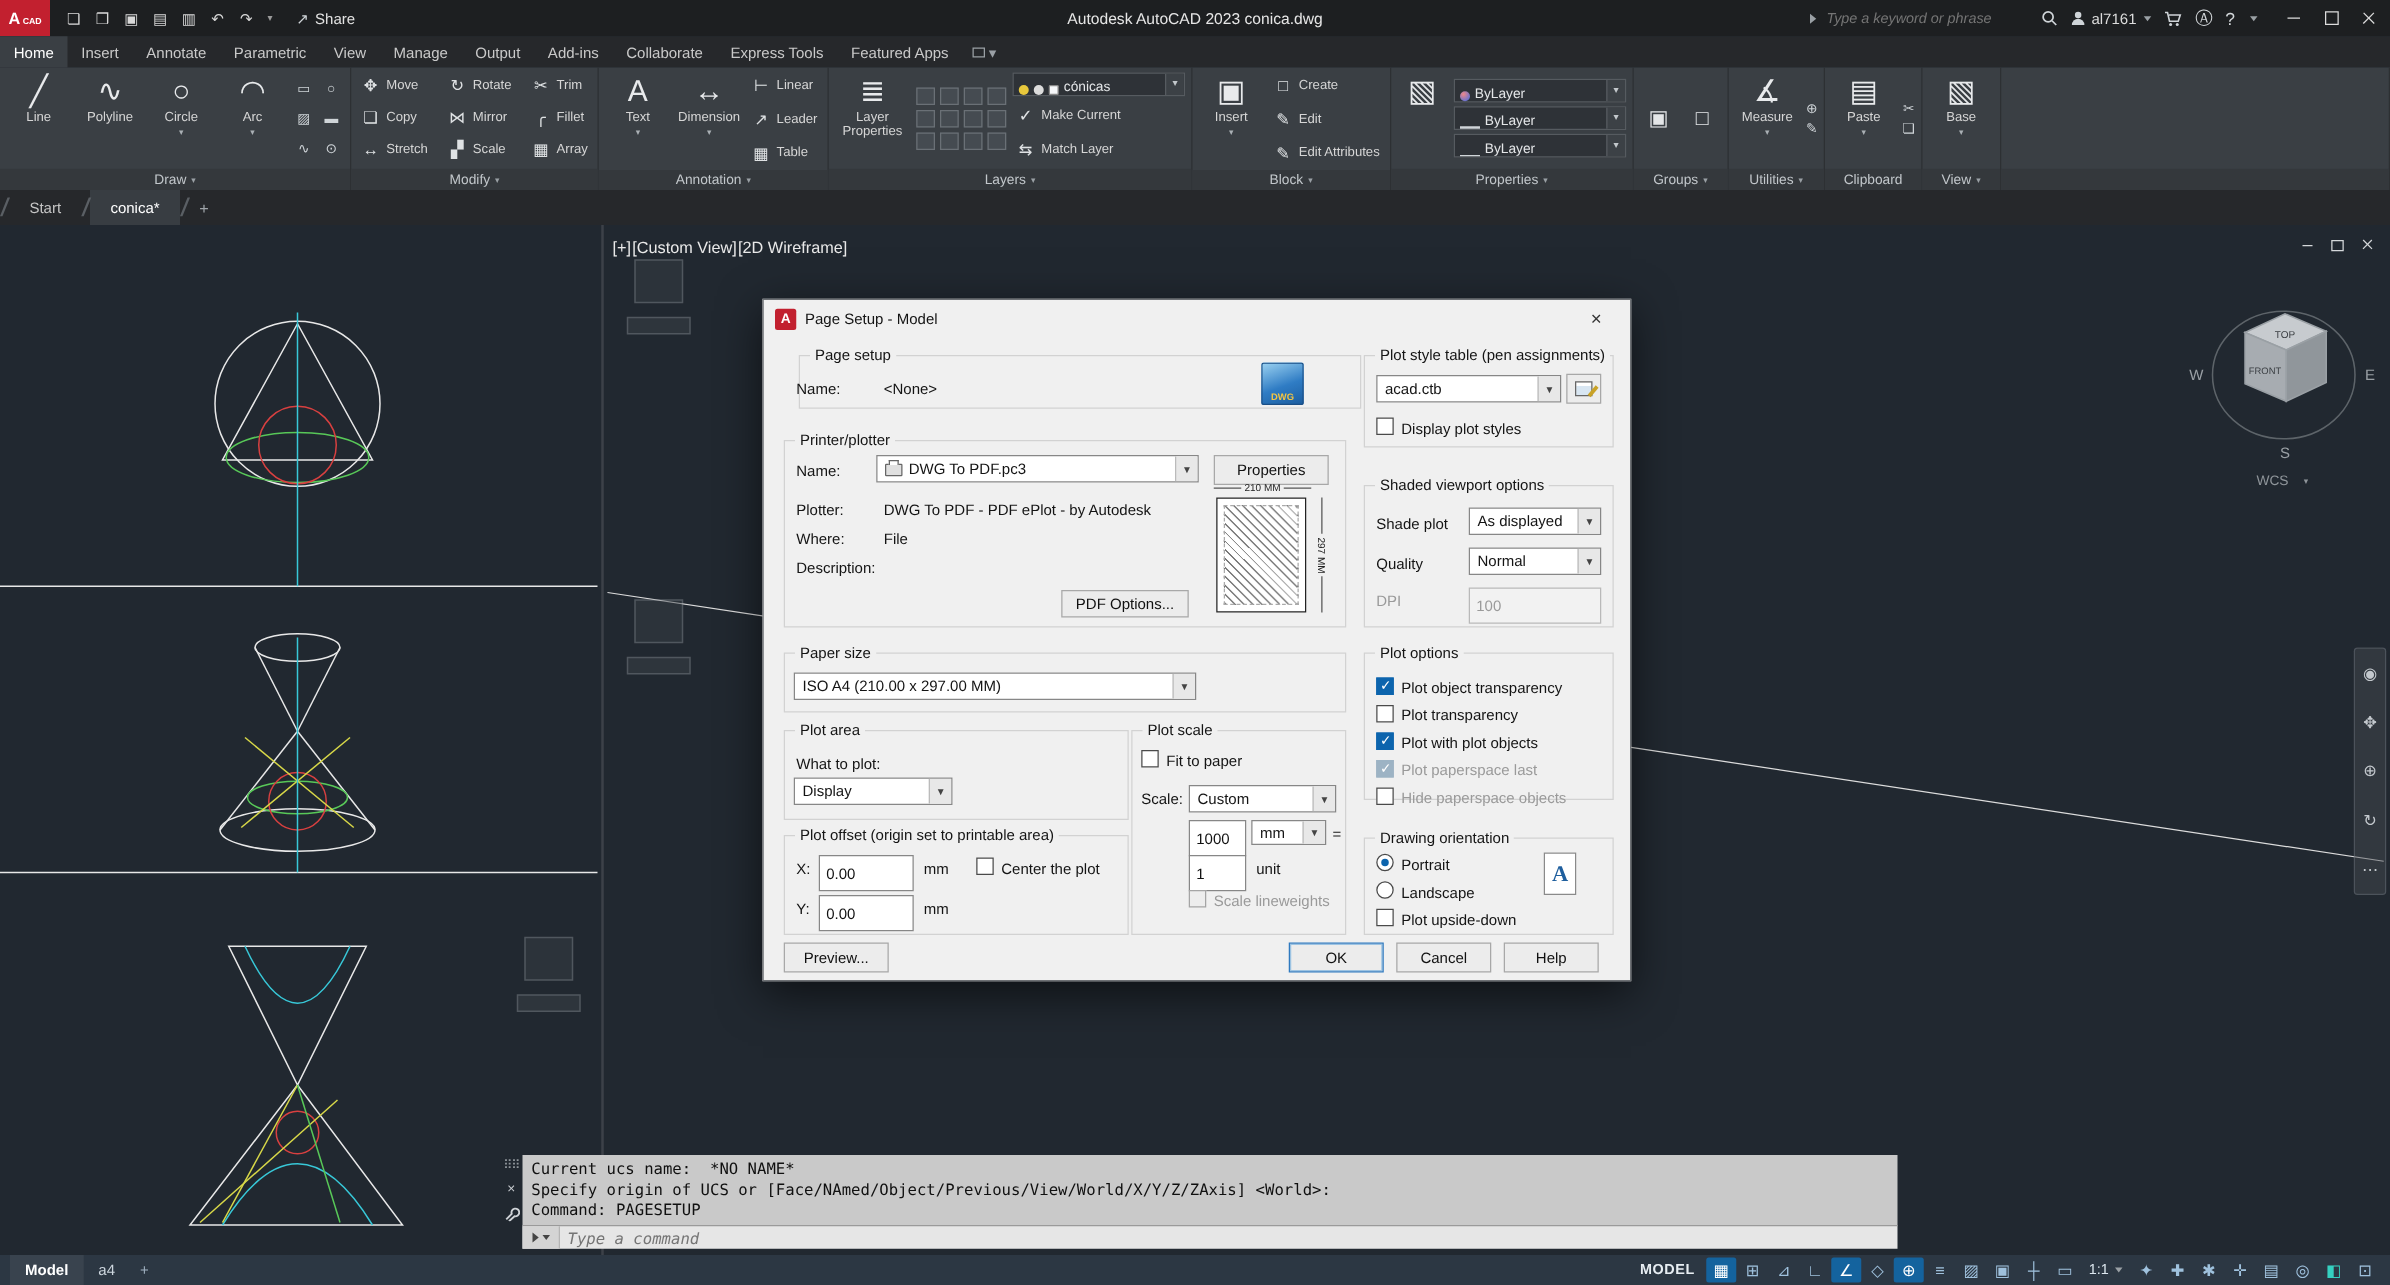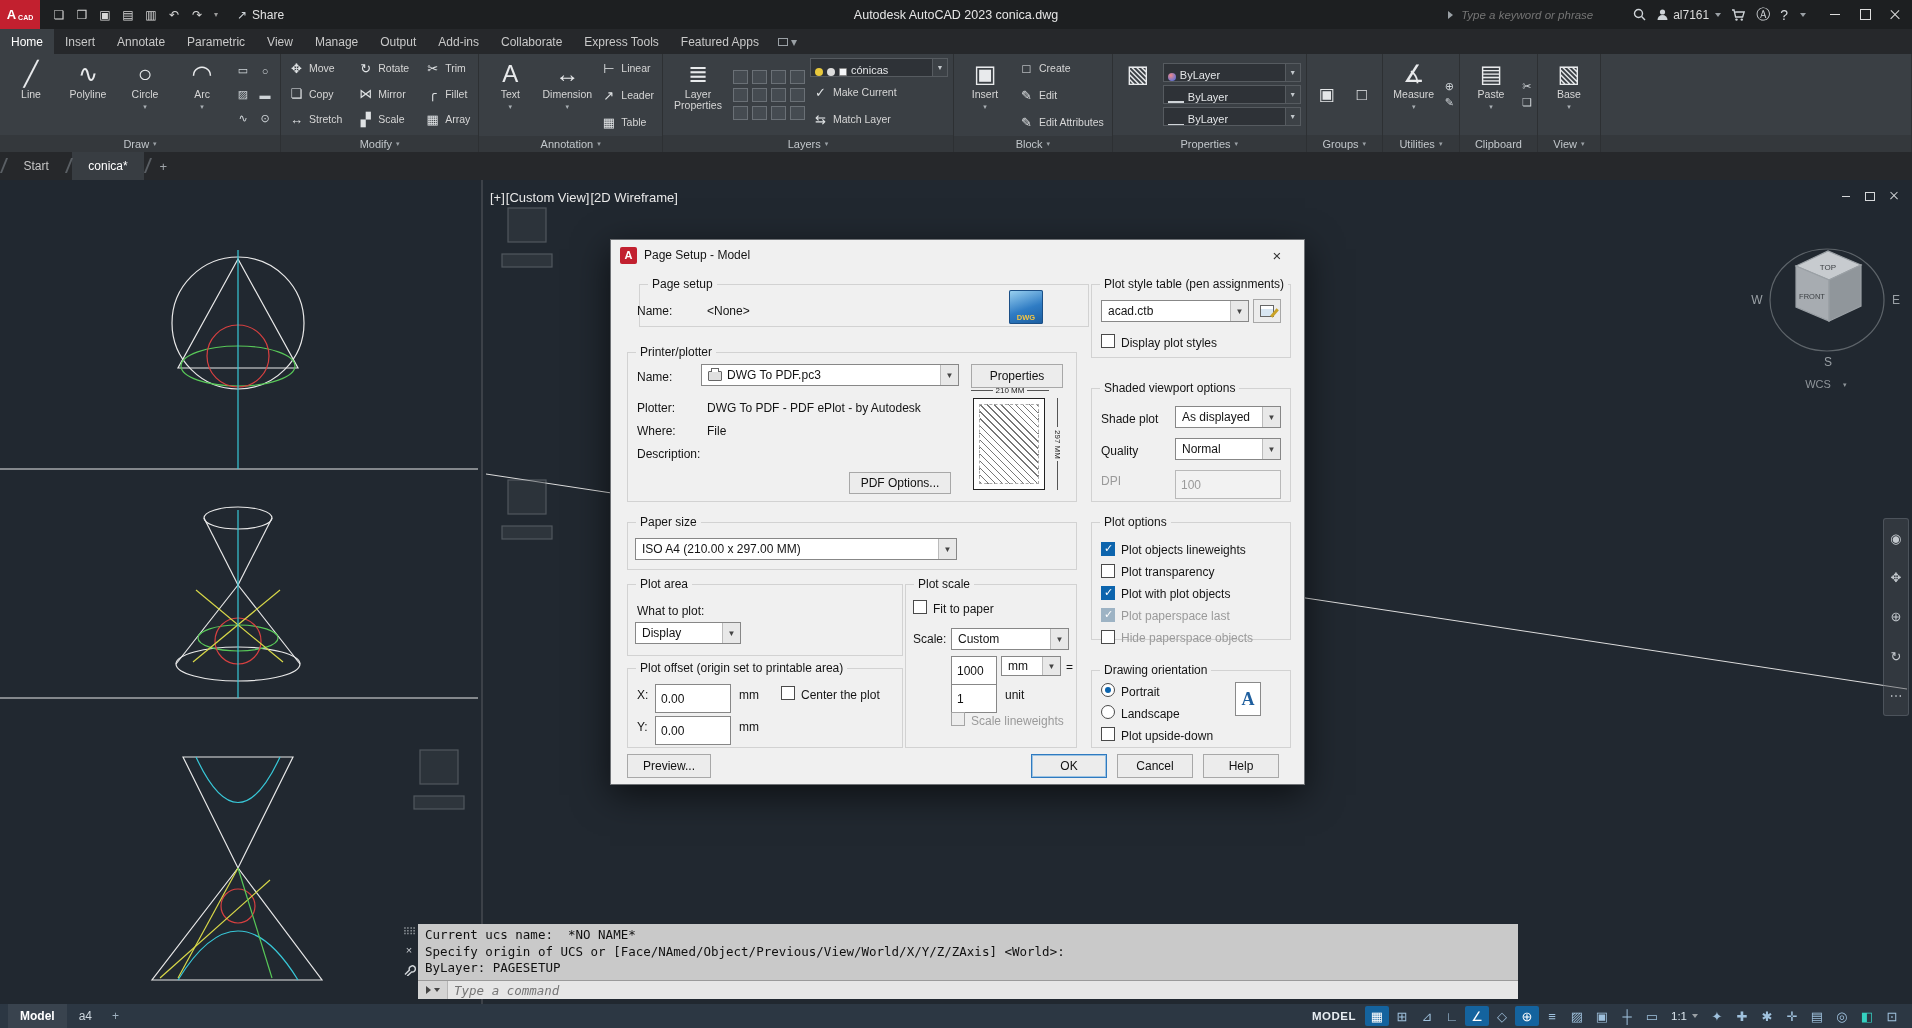--- a/index.html
+++ b/index.html
@@ -619,21 +619,21 @@
     <div class="cmd-dock">
       <span class="cmd-grip">⠿⠿</span>
       <span>×</span>
       <svg width="13" height="13" viewBox="0 0 13 13">
         <path d="M2 11.5 L6.4 7.1 A3.1 3.1 0 1 1 8.6 9 L4.2 13" stroke="#cfd3d7" stroke-width="1.5" fill="none"></path>
       </svg>
     </div>
     <div class="cmd-main">
       <div class="cmd-history"><span>Current ucs name:  *NO NAME*</span>
 <span>Specify origin of UCS or [Face/NAmed/Object/Previous/View/World/X/Y/Z/ZAxis] &lt;World&gt;:</span>
-<span>ByLayer: PAGESETUP</span></div>
+<span>Command: PAGESETUP</span></div>
       <div class="cmd-input-row">
         <span class="cmd-input-icon">
             <span class="ci-tri"></span>
             <span class="ci-dn"></span>
           </span>
         <input class="cmd-input" placeholder="Type a command" style="">
       </div>
     </div>
   </div>
 </div>
@@ -688,21 +688,21 @@
   </div>
   <div class="combo" style="left:24px;top:298px;width:322px">
     <span>ISO A4 (210.00 x 297.00 MM)</span>
     <span class="arr"></span>
   </div>
 
   <div class="grp" style="left:16px;top:344px;width:276px;height:72px">
     <span class="legend">Plot area</span>
   </div>
   <span class="dlbl" style="left:26px;top:364px">What to plot:</span>
-  <div class="combo" style="left:24px;top:382px;width:106px">
+  <div class="combo" style="left:24px;top:382px;width:127px">
     <span>Display</span>
     <span class="arr"></span>
   </div>
 
   <div class="grp" style="left:16px;top:428px;width:276px;height:80px">
     <span class="legend">Plot offset (origin set to printable area)</span>
   </div>
   <span class="dlbl" style="left:26px;top:448px">X:</span>
   <input class="dinput" style="left: 44px; top: 444px; width: 76px;" value="0.00">
   <span class="dlbl" style="left:128px;top:448px">mm</span>
@@ -759,21 +759,21 @@
     <span>Normal</span>
     <span class="arr"></span>
   </div>
   <span class="dlbl gray" style="left:490px;top:234px">DPI</span>
   <input class="dinput disabled" style="left: 564px; top: 230px; width: 106px;" value="100">
 
   <div class="grp" style="left:480px;top:282px;width:200px;height:118px">
     <span class="legend">Plot options</span>
   </div>
   <span class="cbx checked" style="left:490px;top:302px"></span>
-  <span class="dlbl" style="left:510px;top:303px">Plot objects lineweights</span>
+  <span class="dlbl" style="left:510px;top:303px">Plot object transparency</span>
   <span class="cbx" style="left:490px;top:324px"></span>
   <span class="dlbl" style="left:510px;top:325px">Plot transparency</span>
   <span class="cbx checked" style="left:490px;top:346px"></span>
   <span class="dlbl" style="left:510px;top:347px">Plot with plot objects</span>
   <span class="cbx checked disabled" style="left:490px;top:368px"></span>
   <span class="dlbl gray" style="left:510px;top:369px">Plot paperspace last</span>
   <span class="cbx" style="left:490px;top:390px"></span>
   <span class="dlbl gray" style="left:510px;top:391px">Hide paperspace objects</span>
 
   <div class="grp" style="left:480px;top:430px;width:200px;height:78px">

